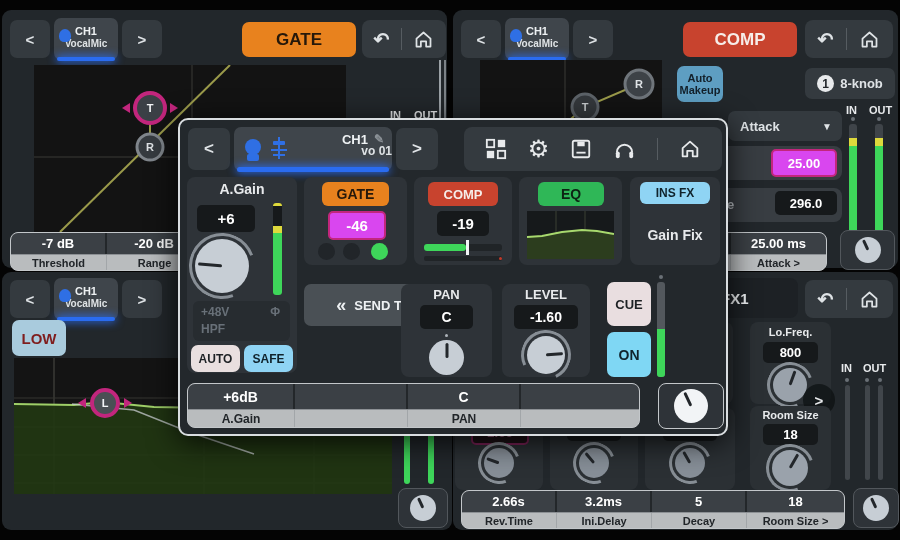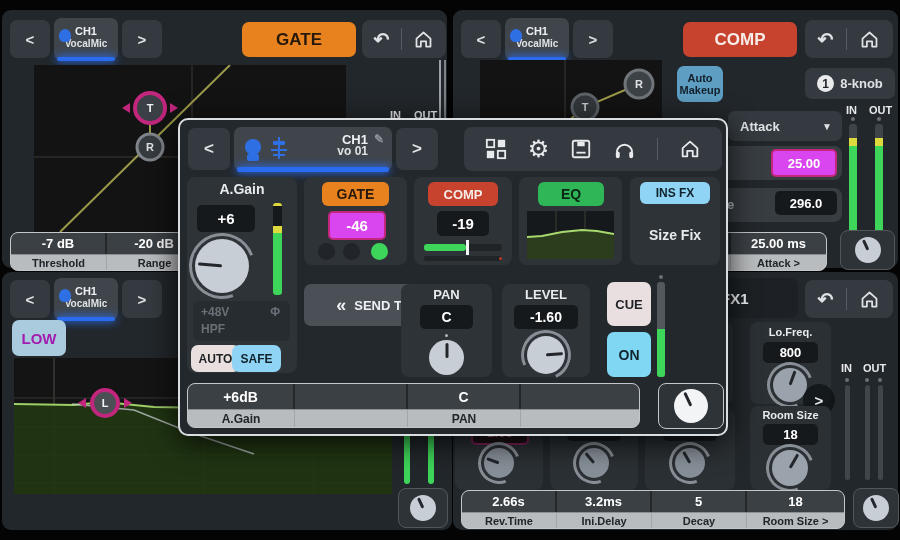--- a/index.html
+++ b/index.html
@@ -212,21 +212,21 @@
     </div>
   <div class="chtile" style="left:52px;top:6px;width:64px;height:42px">
     <span class="headdot"></span>
     <div class="l1">CH1</div>
     <div class="l2">VocalMic</div>
     <div class="bluebar"></div>
   </div>
   <div class="btn-sq" style="left:120px;top:8px;width:40px;height:38px">
       <span>&gt;</span>
     </div>
-  <div class="proc-btn" style="left:10px;top:48px;width:54px;height:36px;background:#A9CBDD;color:#a21caf;font-size:15px">LOW</div>
+  <div class="proc-btn" style="left:10px;top:48px;width:54px;height:36px;background:#A9CBDD;color:#7f1d1d;font-size:15px">LOW</div>
 
   <svg class="abs" style="left:12px;top:86px" width="378" height="136" viewBox="0 0 378 136">
     <rect x="0" y="0" width="378" height="136" fill="#141414"></rect>
     <line x1="40" y1="0" x2="40" y2="136" stroke="#3a3a36"></line>
     <line x1="190" y1="0" x2="190" y2="136" stroke="#3a3a36"></line>
     <line x1="300" y1="0" x2="300" y2="136" stroke="#3a3a36"></line>
     <line x1="40" y1="0" x2="40" y2="136" stroke="#3a3a36"></line>
     <line x1="0" y1="40" x2="378" y2="40" stroke="#343431"></line>
     <line x1="0" y1="69" x2="378" y2="69" stroke="#3a3a36"></line>
     <line x1="0" y1="97" x2="378" y2="97" stroke="#3a3a36"></line>
@@ -324,21 +324,21 @@
     <svg class="abs" style="left:34px;top:8px" width="22" height="26" viewBox="0 0 22 26">
       <line x1="11" y1="2" x2="11" y2="24" stroke="#2f6fe4" stroke-width="2"></line>
       <rect x="5" y="6" width="12" height="4" rx="1" fill="#2f6fe4"></rect>
       <line x1="3" y1="15" x2="19" y2="15" stroke="#2f6fe4" stroke-width="2"></line>
       <line x1="5" y1="20" x2="17" y2="20" stroke="#2f6fe4" stroke-width="2"></line>
     </svg>
     <div class="l1" style="font-size:13px;margin:6px 24px 0 0">
       <span>CH1</span>
     </div>
     <span class="abs" style="right:8px;top:5px;color:#8a9096;font-size:12px">✎</span>
-    <div class="l2" style="font-size:12px;margin-right:24px">vo 01</div>
+    <div class="l2" style="font-size:12px;">vo 01</div>
     <div class="bluebar" style="height:5px"></div>
   </div>
   <div class="btn-sq" style="left:216px;top:8px;width:42px;height:42px;font-size:17px">
       <span>&gt;</span>
     </div>
   <div class="navtile" style="left:284px;top:7px;width:258px;height:44px">
     <svg width="22" height="22" viewBox="0 0 24 24">
       <rect x="2" y="2" width="8" height="8" fill="none" stroke="#e8eaec" stroke-width="2"></rect>
       <rect x="14" y="2" width="8" height="8" fill="#e8eaec"></rect>
       <rect x="2" y="14" width="8" height="8" fill="#e8eaec"></rect>
@@ -369,21 +369,21 @@
       <div class="yellow" style="bottom:62px;height:7px"></div>
       <div class="green" style="height:62px"></div>
       <div class="yellow" style="top:0;height:3px"></div>
     </div>
     <div class="subtile" style="left:6px;top:124px;width:97px;height:40px">
       <span class="tlabel" style="left:8px;top:4px;font-size:12px;color:#687078">+48V</span>
       <span class="tlabel" style="right:10px;top:4px;font-size:12px;color:#687078">Φ</span>
       <span class="tlabel" style="left:8px;top:21px;font-size:12px;color:#687078">HPF</span>
     </div>
     <div class="proc-btn" style="left:4px;top:168px;width:49px;height:27px;background:#E9DFDF;color:#1d2124;font-size:12px">AUTO</div>
-    <div class="proc-btn" style="left:45px;top:168px;width:49px;height:27px;background:#8FD4F4;color:#10232c;font-size:12px">SAFE</div>
+    <div class="proc-btn" style="left:57px;top:168px;width:49px;height:27px;background:#8FD4F4;color:#10232c;font-size:12px">SAFE</div>
   </div>
 
   <div class="tile" style="left:124px;top:57px;width:103px;height:88px">
     <div class="badge" style="left:18px;top:5px;width:67px;height:24px;background:#E8821E;color:#26180a;font-size:14px">GATE</div>
     <div class="vbox mag" style="left:24px;top:34px;width:54px;height:25px;font-size:15px">-46</div>
     <span class="led" style="left:14px;top:66px"></span>
     <span class="led" style="left:39px;top:66px"></span>
     <span class="led on" style="left:67px;top:66px"></span>
   </div>
 
@@ -405,21 +405,21 @@
       <rect width="87" height="48" fill="#16191b"></rect>
       <line x1="29" y1="0" x2="29" y2="48" stroke="#3b4034"></line>
       <line x1="58" y1="0" x2="58" y2="48" stroke="#3b4034"></line>
       <polygon points="0,26 15,25 35,21 55,19 70,20 87,23 87,48 0,48" fill="#2c3d1e"></polygon>
       <polyline points="0,26 15,25 35,21 55,19 70,20 87,23" fill="none" stroke="#a8d96e" stroke-width="2"></polyline>
     </svg>
   </div>
 
   <div class="tile" style="left:450px;top:57px;width:90px;height:88px">
     <div class="badge" style="left:10px;top:5px;width:70px;height:22px;background:#8FD4F4;color:#10232c;font-size:12px">INS FX</div>
-    <div class="tlabel" style="left:0;right:0;top:50px;text-align:center;font-size:14px">Size Fix</div>
+    <div class="tlabel" style="left:0;right:0;top:50px;text-align:center;font-size:14px">Gain Fix</div>
   </div>
 
   <div class="proc-btn" style="left:124px;top:164px;width:140px;height:42px;background:#4A5055;color:#eef1f3;font-size:13px;gap:8px">
     <span style="font-size:18px">«</span>
     <span>SEND TO</span>
   </div>
 
   <div class="tile" style="left:221px;top:164px;width:91px;height:93px">
     <div class="tlabel" style="left:0;right:0;top:3px;text-align:center;font-size:13px">PAN</div>
     <div class="vbox" style="left:19px;top:21px;width:53px;height:24px;font-size:14px">C</div>

